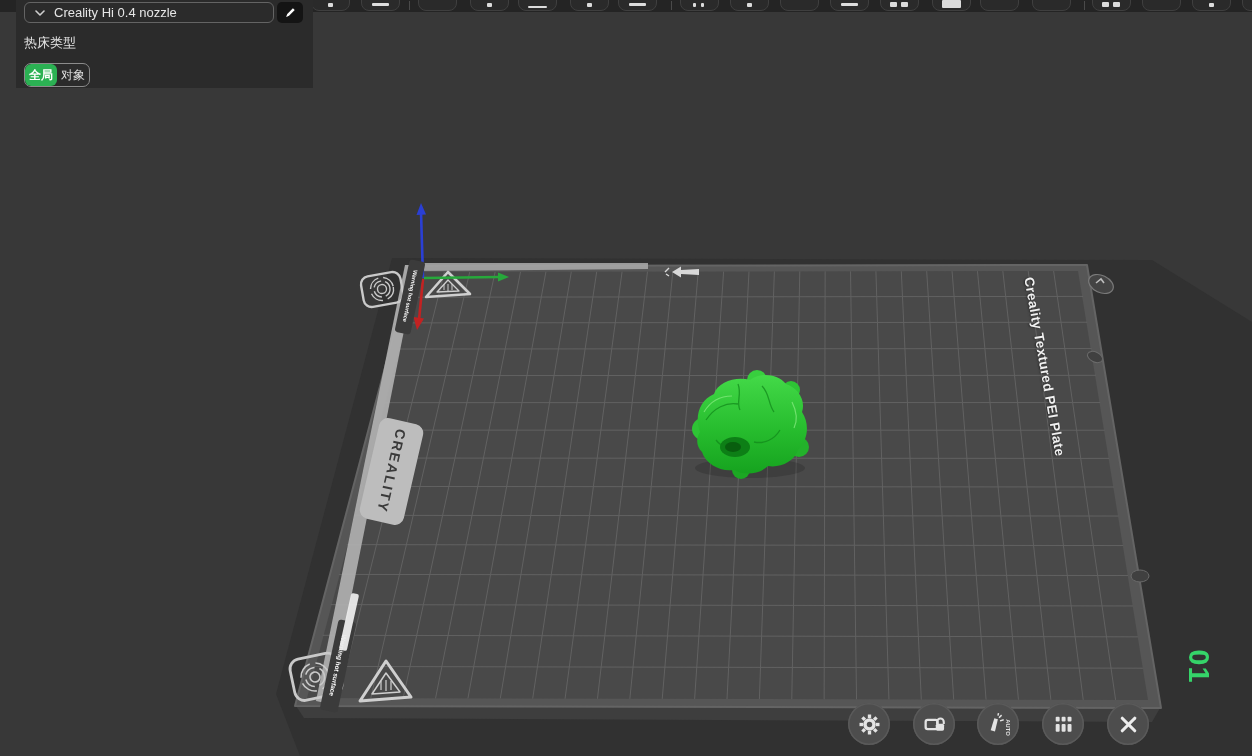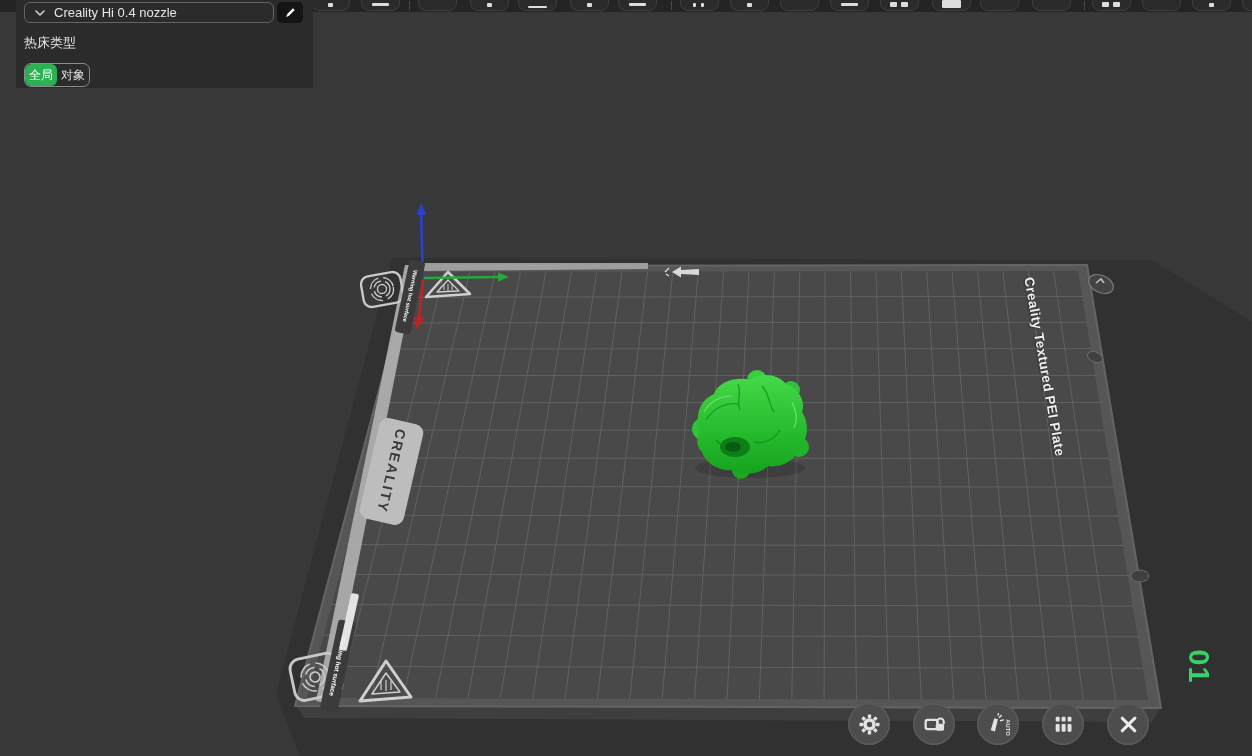--- a/index.html
+++ b/index.html
@@ -14,21 +14,21 @@
 
   
   .panel{position:absolute;left:16px;top:0;width:297px;height:88px;background:#2b2b2b;z-index:6;}
   .dropdown{position:absolute;display:flex;align-items:center;gap:9px;border:1px solid #646464;border-radius:7px;color:#e6e6e6;font-size:13px;padding:0 10px;background:#2b2b2b;box-sizing:border-box;cursor:pointer;white-space:nowrap;}
   .dd-machine{left:8px;top:2px;width:250px;height:21px;border-radius:6px;}
   .edit-btn{position:absolute;left:261px;top:2px;width:26px;height:21px;background:#141414;border:none;border-radius:5px;display:flex;align-items:center;justify-content:center;cursor:pointer;padding:0;}
   .bed-label{position:absolute;left:8px;top:34px;color:#e3e3e3;font-size:13px;}
   .dd-bed{left:66px;top:30px;width:221px;height:24px;}
   .segmented{position:absolute;left:8px;top:63px;height:22px;display:flex;border:1px solid #8b8b8b;border-radius:7px;overflow:hidden;}
   .seg{padding:0 4px;font-size:12px;line-height:22px;color:#e0e0e0;cursor:pointer;}
-  .seg.active{background:var(--accent,#2bb153);color:#fff;border-radius:6px;font-weight:normal;}
+  .seg.active{background:var(--accent,#2bb153);color:#fff;border-radius:6px;font-weight:bold;}
 
   
   .scene{position:absolute;left:0;top:0;z-index:1;}
 
   
   .rot-label{position:absolute;white-space:nowrap;z-index:2;}
   .pei-label{left:1036px;top:276px;transform-origin:0 0;transform:rotate(80deg);color:#f0f0f0;font-size:13.5px;font-weight:700;letter-spacing:.4px;text-shadow:0 1px 2px rgba(0,0,0,.55);}
   .cre-tab{position:absolute;left:369px;top:420px;width:45px;height:103px;background:#bdbdbd;border-radius:9px;transform:rotate(13deg);z-index:2;}
   .cre-tab span{position:absolute;left:-28px;top:43px;width:101px;text-align:center;transform:rotate(90deg);color:#3a3a3a;font-size:14px;font-weight:700;letter-spacing:2px;}
   .warn-tab{position:absolute;background:#3b3b3b;border-radius:3px;z-index:2;}

